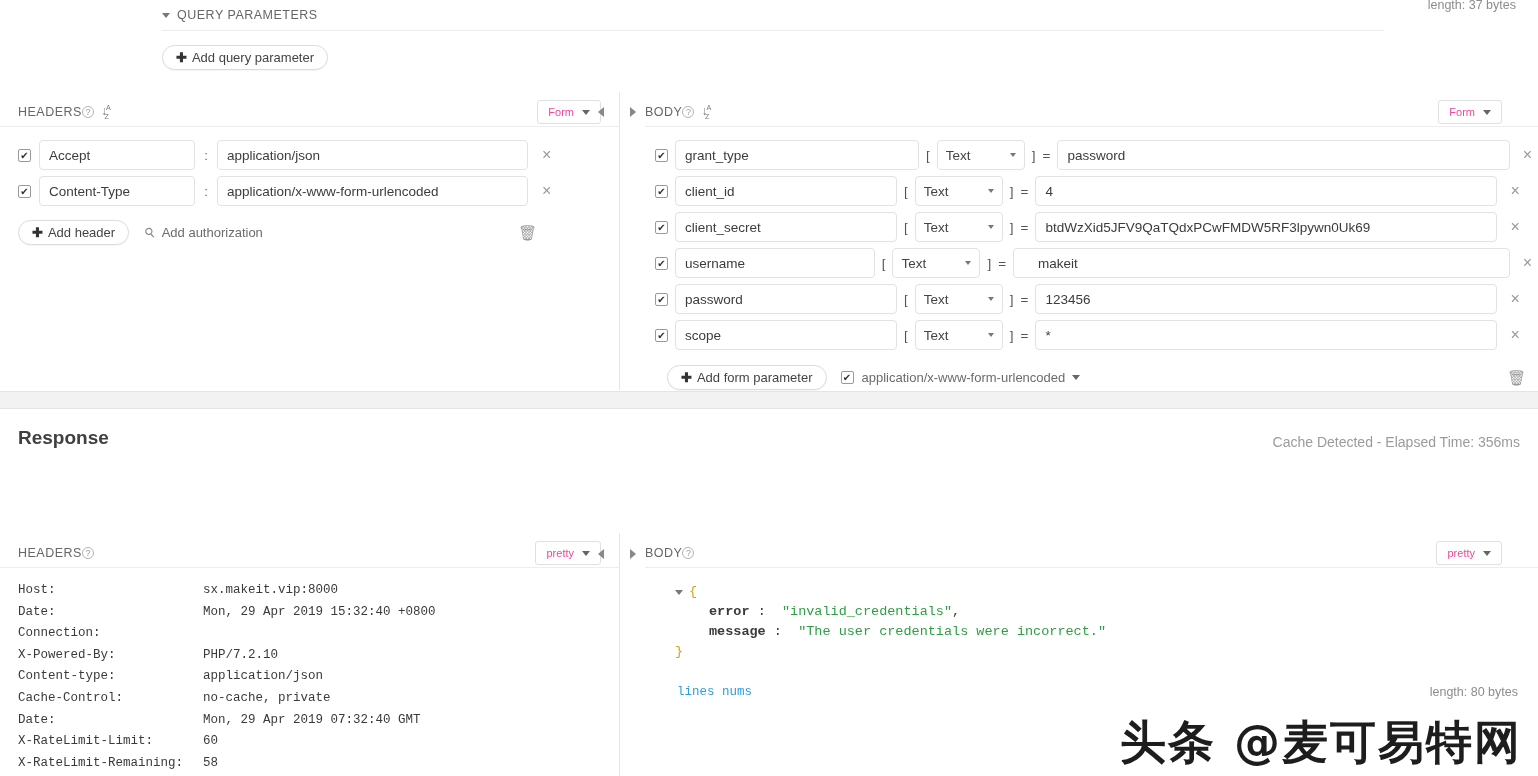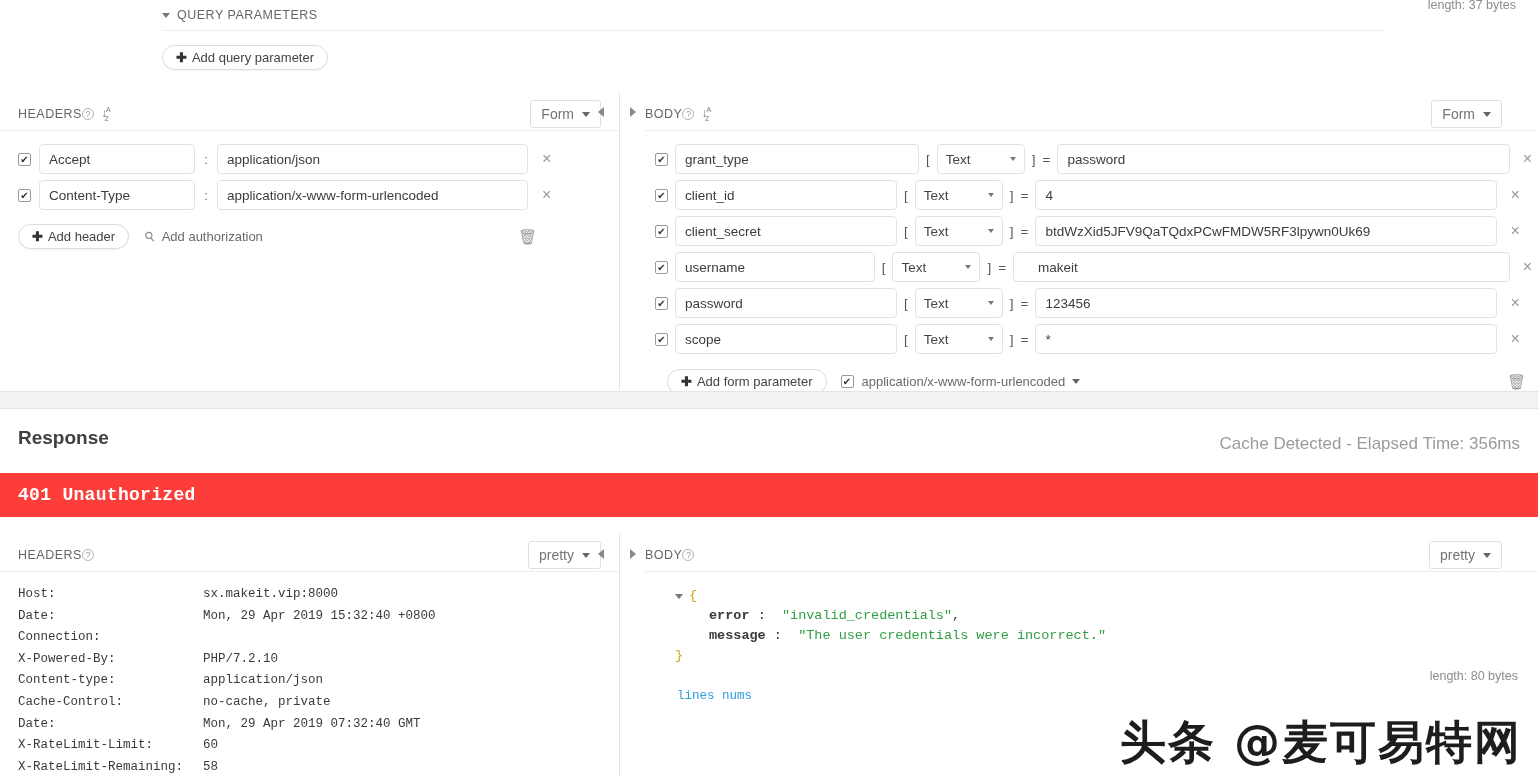--- a/index.html
+++ b/index.html
@@ -21,21 +21,21 @@
     border-radius: 20px; padding: 4px 13px;
     font-size: 13px; color: #444; cursor: pointer;
     box-shadow: 0 1px 1px rgba(0,0,0,0.04);
     white-space: nowrap;
   }
   .pill .plus { font-size: 13px; font-weight: 700; color:#333; }
   .dropdown {
     display: inline-flex; align-items: center; gap: 8px;
     border: 1px solid #e0e0e0; background: #fff;
     border-radius: 3px; padding: 5px 10px;
-    font-size: 14px; color: #737373; cursor: pointer;
+    font-size: 11px; color: #ec4899; cursor: pointer;
   }
   .caret { width:0;height:0;border-left:4px solid transparent;border-right:4px solid transparent;border-top:5px solid #666; display:inline-block; }
   .caret-sm { width:0;height:0;border-left:3.5px solid transparent;border-right:3.5px solid transparent;border-top:4.5px solid #777; display:inline-block; }
   .tri-left { width:0;height:0;border-top:5px solid transparent;border-bottom:5px solid transparent;border-right:6px solid #888; display:inline-block; cursor:pointer;}
   .tri-right { width:0;height:0;border-top:5px solid transparent;border-bottom:5px solid transparent;border-left:6px solid #888; display:inline-block; cursor:pointer;}
   .tri-down { width:0;height:0;border-left:4px solid transparent;border-right:4px solid transparent;border-top:5px solid #777; display:inline-block;}
   .help {
     display:inline-block; width:12px; height:12px; border:1px solid #b4b4b4;
     border-radius:50%; color:#9a9a9a; font-size:9px; line-height:10px;
     text-align:center; vertical-align:super; cursor:pointer;
@@ -88,21 +88,21 @@
 
   .collapse-left { position:absolute; left:598px; top:103px; }
   .collapse-right { position:absolute; left:630px; top:103px; }
 
   
   .band { position:absolute; left:0; top:391px; width:1538px; height:18px; background:#f2f2f2; border-top:1px solid #e4e4e4; border-bottom:1px solid #e4e4e4;}
 
   
   .resp-head { position:absolute; left:0; top:409px; width:1538px; height:64px; }
   .resp-title { position:absolute; left:18px; top:18px; font-size:19px; font-weight:700; color:#404040; }
-  .resp-meta { position:absolute; right:18px; top:25px; font-size:17px; color:#9b9b9b; }
+  .resp-meta { position:absolute; right:18px; top:25px; font-size:14px; color:#9b9b9b; }
   .status-bar {
     position:absolute; left:0; top:473px; width:1538px; height:44px;
     background:#fc3d39; color:#fff; display:flex; align-items:center;
     padding-left:18px; font-family:"Liberation Mono", monospace;
     font-size:18px; font-weight:700; letter-spacing: .3px;
   }
 
   .rpane-sep { position:absolute; left:619px; top:533px; width:1px; height:243px; background:#e6e6e6; }
   .resp-left { position:absolute; left:0; top:533px; width:619px; }
   .resp-right { position:absolute; left:645px; top:533px; width:893px; }
@@ -112,21 +112,21 @@
   .hdr-list .hk { width: 185px; flex: 0 0 185px; }
   .hdr-list .hv { flex: 1 1 auto; }
 
   .json-view { padding: 14px 0 0 30px; font-family:"Liberation Mono", monospace; font-size:13.5px; line-height:20px; }
   .j-brace { color:#d6a010; }
   .j-key { color:#3a3a3a; font-weight:600; }
   .j-str { color:#2f9e44; }
   .j-punc { color:#3a3a3a; }
   .fold { display:inline-block; margin-right:6px; cursor:pointer; }
   .lines-nums { margin-left: 2px; margin-top: 20px; color:#2f9ee0; font-size:12.5px; cursor:pointer; display:inline-block; }
-  .len-bot { position:absolute; right:20px; top:669px; font-size:12.5px; color:#8c8c8c; }
+  .len-bot { position:absolute; right:20px; top:685px; font-size:12.5px; color:#8c8c8c; }
 
   .watermark {
     position:absolute; right:16px; bottom:2px;
     font-size:46px; font-weight:700; color:#1d1d1d;
     font-family:"DejaVu Sans", sans-serif;
     letter-spacing:2px; white-space:nowrap;
     text-shadow: 1px 1px 0 rgba(255,255,255,.85);
   }
   .key-ico { display:inline-block; transform:rotate(-40deg); font-size:13px; color:#8a8a8a; }
   .link-muted { font-size:13px; color:#6b6b6b; display:inline-flex; align-items:center; gap:7px; cursor:pointer;}
@@ -296,23 +296,20 @@
     </div>
   </div>
 
   <div class="band"></div>
 
   <div class="resp-head">
     <div class="resp-title">Response</div>
     <div class="resp-meta">Cache Detected - Elapsed Time: 356ms</div>
   </div>
 
-  <div class="status-bar">
-    <span>401 Unauthorized</span>
-  </div>
 
   <div class="rpane-sep"></div>
 
   <div class="resp-left">
     <div class="pane-head">
       <span class="sec-label">HEADERS</span>
       <span class="help">?</span>
       <span class="sp"></span>
       <span class="dropdown">
         <span>pretty</span>

